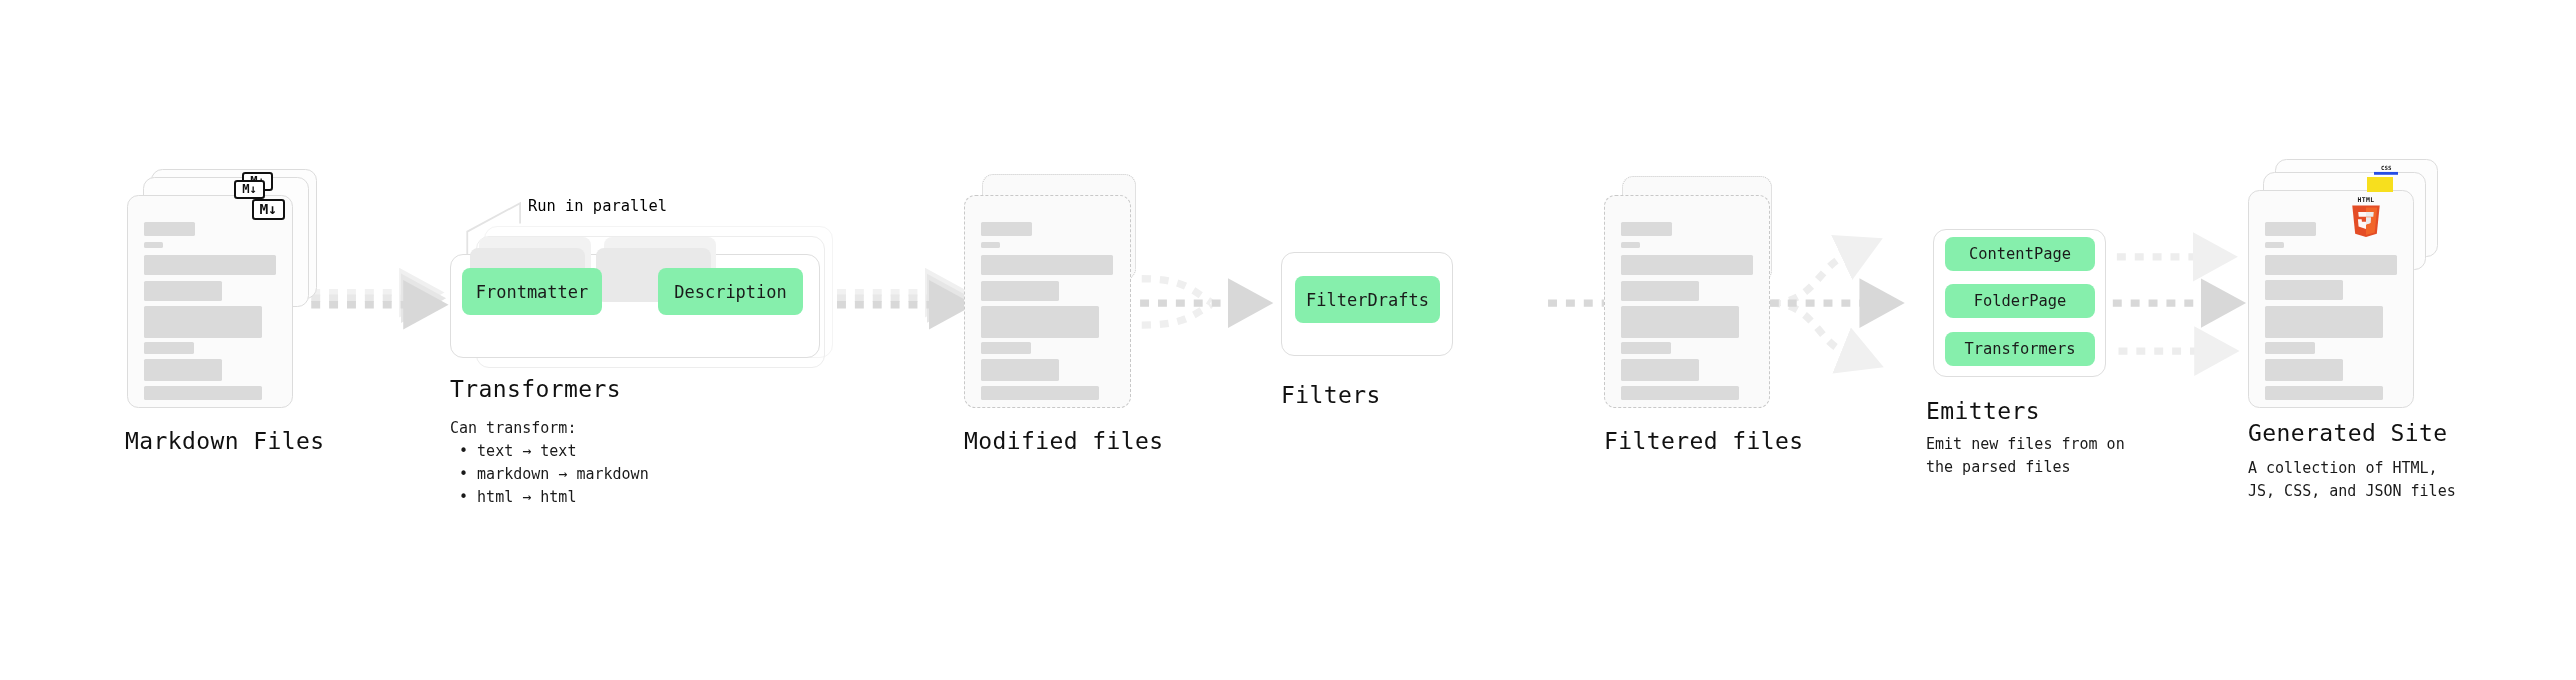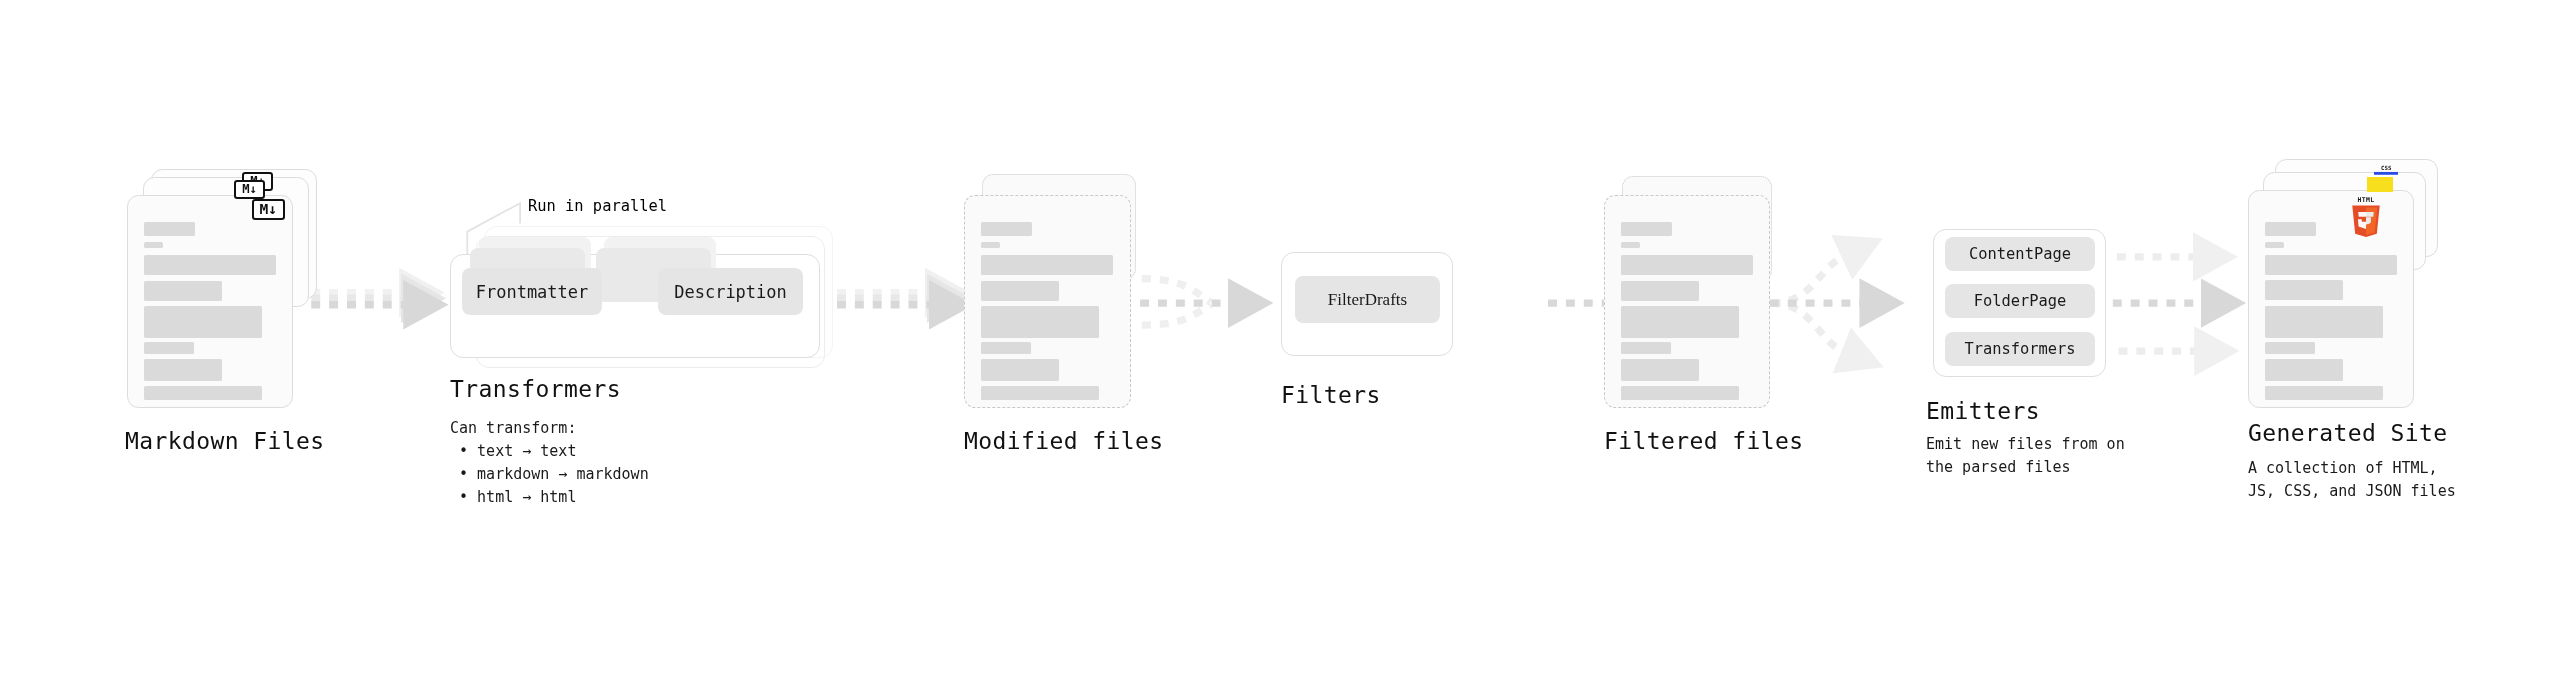--- a/index.html
+++ b/index.html
@@ -50,21 +50,21 @@
   
   .groupbox{
     position:absolute;box-sizing:border-box;
     border:1.3px solid #dedede;border-radius:13px;background:#ffffff;
   }
   .groupbox.faded1{border-color:#ededed;background:transparent;}
   .groupbox.faded2{border-color:#f4f4f4;background:transparent;}
 
   .pill{
     position:absolute;box-sizing:border-box;
-    background:#e5e5e5;border-radius:8.1px;
+    background:#86efac;border-radius:8.1px;
     display:flex;align-items:center;justify-content:center;
     font-size:17px;color:#1a1a1a;white-space:nowrap;
   }
   .pill.f1{background:#e9e9e9;color:transparent;}
   .pill.f2{background:#f2f2f2;color:transparent;}
 
   
   .title{
     position:absolute;white-space:nowrap;
     font-size:23px;font-weight:400;color:#111;letter-spacing:0.4px;
@@ -198,21 +198,21 @@
       <div class="bar" style="left:16.3px;top:110px;width:118px;height:32px;"></div>
       <div class="bar" style="left:16.3px;top:146px;width:50px;height:12.2px;"></div>
       <div class="bar" style="left:16.3px;top:163px;width:78px;height:22px;"></div>
       <div class="bar" style="left:16.3px;top:190px;width:118px;height:14px;"></div>
     </div>
   </div>
   <div class="title" style="left:964px;top:428px;">Modified files</div>
 
   <div>
     <div class="groupbox" style="left:1281px;top:252px;width:172px;height:104px;"></div>
-    <div class="pill" style="left:1295px;top:276px;width:145px;height:47px;font-family:Liberation Serif, serif;">
+    <div class="pill" style="left:1295px;top:276px;width:145px;height:47px;">
       <span>FilterDrafts</span>
     </div>
   </div>
   <div class="title" style="left:1281px;top:382px;">Filters</div>
 
   <div class="filestack" style="left:0;top:0;">
     <div class="card dotted" style="left:1622px;top:176px;width:150px;height:106px;"></div>
     <div class="card dashed" style="left:1604px;top:195px;width:166px;height:213px;">
       <div class="bar" style="left:16.3px;top:26px;width:51px;height:14px;"></div>
       <div class="bar" style="left:16.3px;top:46px;width:18.7px;height:5.7px;"></div>

